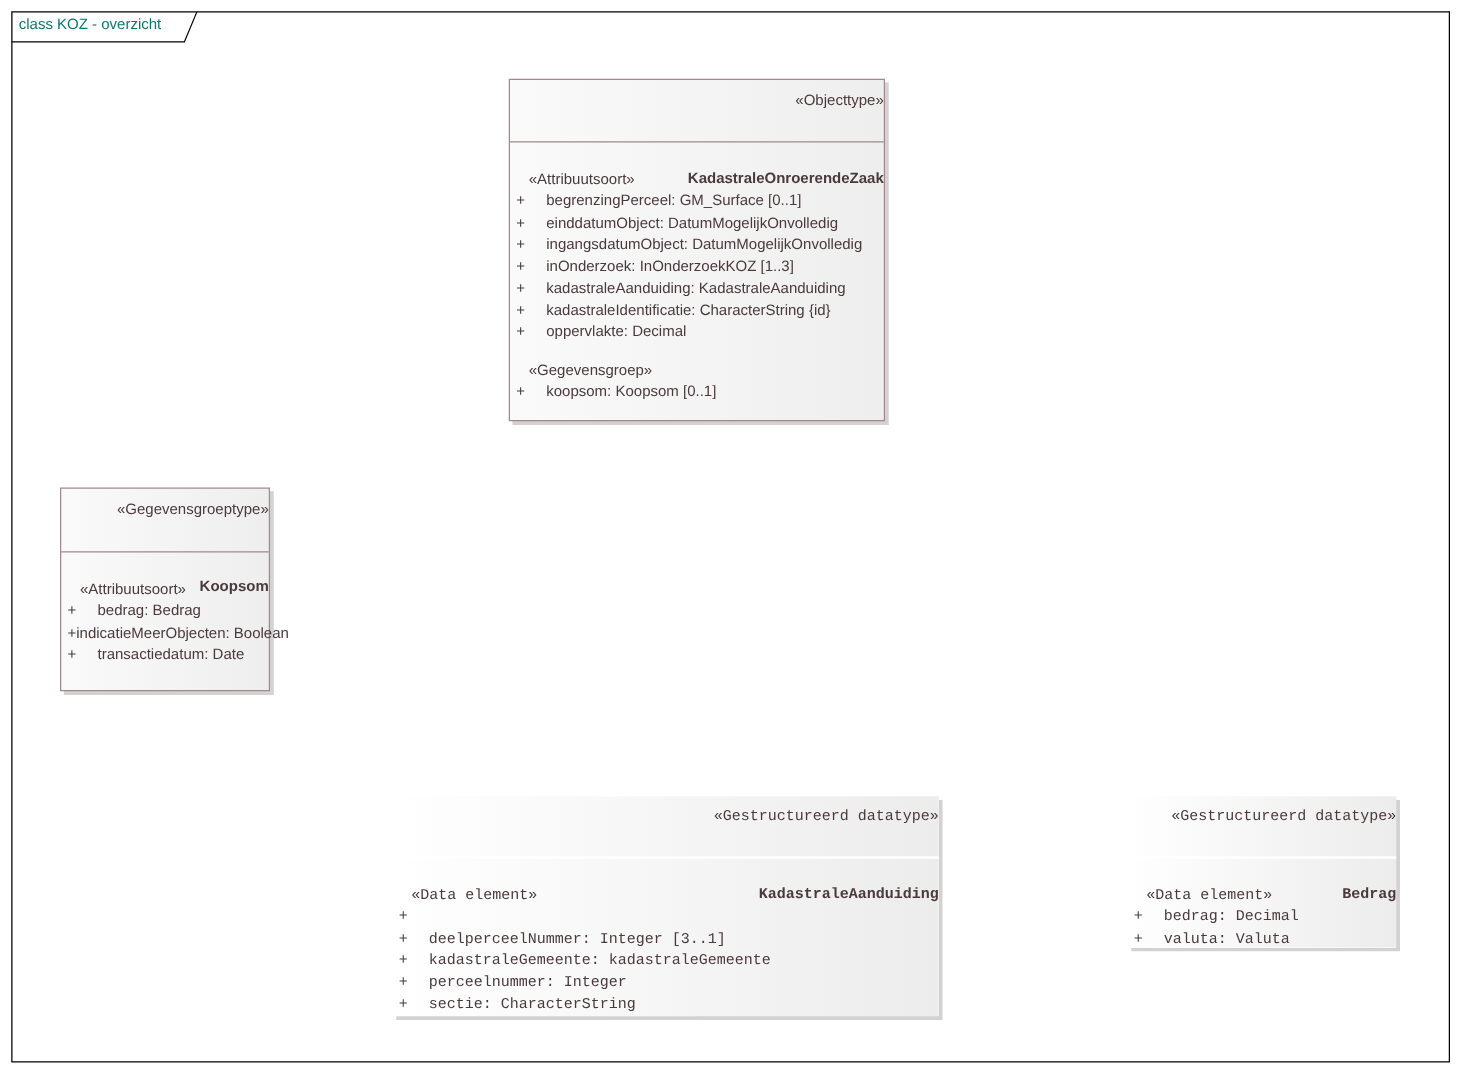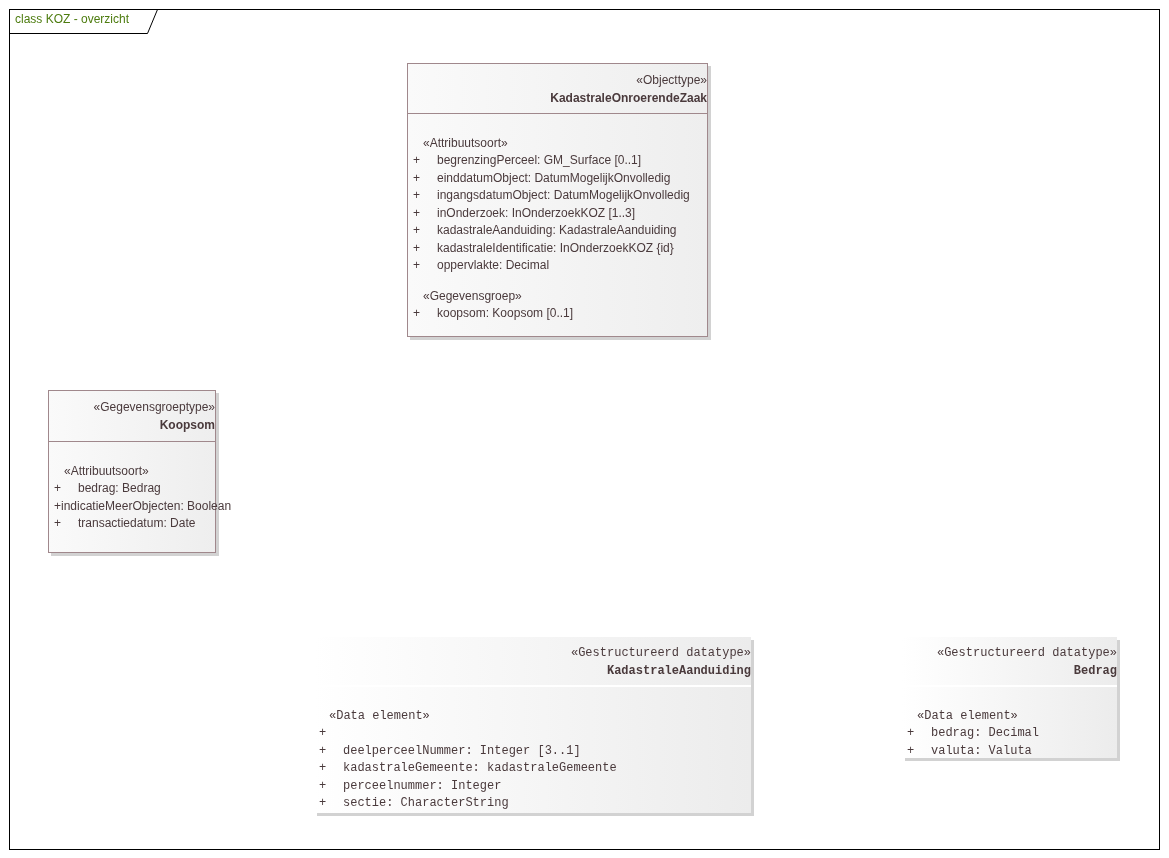--- a/index.html
+++ b/index.html
@@ -3,32 +3,32 @@
   <meta charset="utf-8">
   <style>
     html, body { margin: 0; padding: 0; background: #ffffff; }
     body { width: 1169px; height: 858px; position: relative; overflow: hidden;
            font-family: "DejaVu Sans", sans-serif; color: #4a3a3c; }
     .frame { position: absolute; left: 9px; top: 9px; width: 1151px; height: 841px;
              border: 1px solid #000; box-sizing: border-box; }
     .frame-tab { position: absolute; left: 9px; top: 9px; height: 24px; width: 148px; }
     .frame-tab svg { position: absolute; left: 0; top: 0; }
     .frame-title { position: absolute; left: 6px; top: 3px; font-size: 12px; font-weight: normal;
-                   color: #4d7c0f; font-family: "Liberation Sans", sans-serif; white-space: nowrap; }
+                   color: #0f766e; font-family: "Liberation Sans", sans-serif; white-space: nowrap; }
 
     .cls { position: absolute; box-sizing: border-box; font-size: 12px;
            font-family: "Liberation Sans", sans-serif; }
     .cls.bordered { border: 1px solid #a0888c;
                     background: linear-gradient(to right, #fafafa 0%, #eeeeee 100%);
                     box-shadow: 3px 3px 0 #d2d2d2; }
     .cls.plain { background: linear-gradient(to right, #ffffff 0%, #ececec 100%);
                  box-shadow: 3px 3px 0 #d2d2d2; font-family: Liberation Mono, monospace; }
     .head { text-align: right; padding-top: 7px; height: 100%; box-sizing: border-box; }
     .head .stereo { line-height: 18px; color: #4a3a3c; }
-    .head .name { line-height: 18px; font-weight: bold; color: #4a3a3c; }
+    .head .name { line-height: 18px; font-weight: bold; color: #4a3a3c; margin-top: 44px; }
     .header-sec { box-sizing: border-box; }
     .cls.bordered .header-sec { border-bottom: 1px solid #a0888c; }
     .cls.plain .header-sec { border-bottom: 2px solid #ffffff; }
     .body-sec { padding-top: 8px; }
     .grp-label { padding-left: 15px; line-height: 18px; color: #4a3a3c; }
     .attr { display: flex; line-height: 17.5px; color: #4a3a3c; white-space: nowrap; }
     .attr .vis { width: 29px; padding-left: 5px; box-sizing: border-box; }
     .grp { margin-bottom: 6px; margin-top: 12px; }
   </style>
 </head>
@@ -67,21 +67,21 @@
       <div class="attr">
           <span class="vis">+</span>
           <span>inOnderzoek: InOnderzoekKOZ [1..3]</span>
         </div>
       <div class="attr">
           <span class="vis">+</span>
           <span>kadastraleAanduiding: KadastraleAanduiding</span>
         </div>
       <div class="attr">
           <span class="vis">+</span>
-          <span>kadastraleIdentificatie: InOnderzoekKOZ {id}</span>
+          <span>kadastraleIdentificatie: CharacterString {id}</span>
         </div>
       <div class="attr">
           <span class="vis">+</span>
           <span>oppervlakte: Decimal</span>
         </div>
     </div>
     <div class="grp">
       <div class="grp-label">«Gegevensgroep»</div>
       <div class="attr">
           <span class="vis">+</span>

